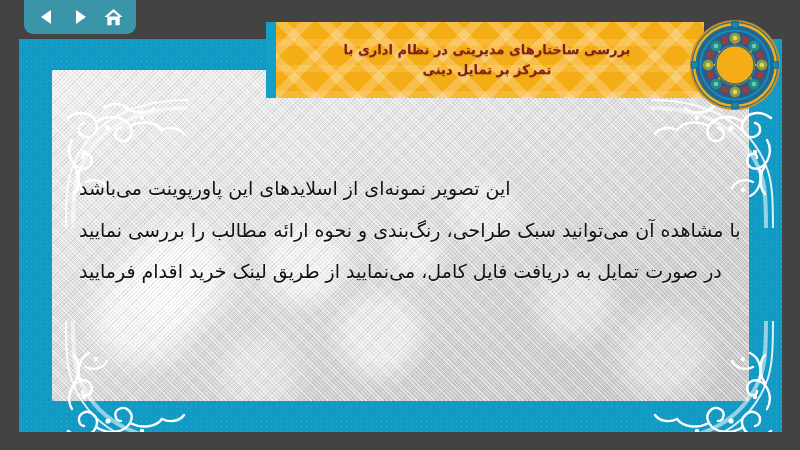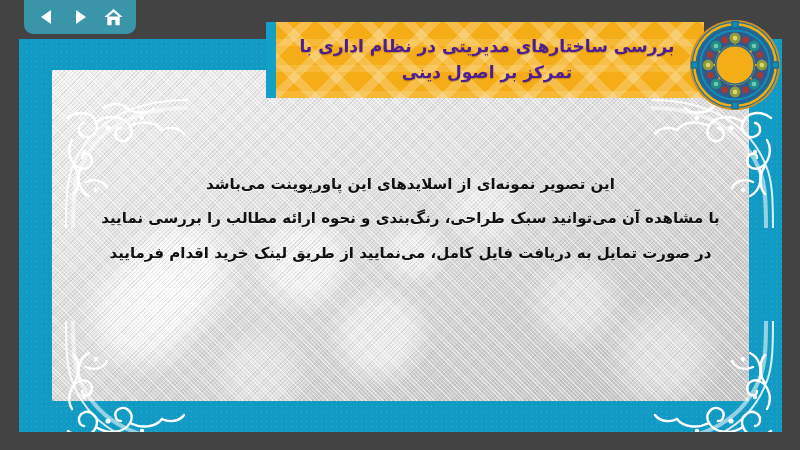--- a/index.html
+++ b/index.html
@@ -66,32 +66,32 @@
   #banner .weave{
     position:absolute;inset:0;
     background-image:
       repeating-linear-gradient(45deg, rgba(255,255,255,.22) 0 9px, rgba(255,255,255,0) 9px 30px),
       repeating-linear-gradient(-45deg, rgba(255,255,255,.22) 0 9px, rgba(255,255,255,0) 9px 30px),
       repeating-linear-gradient(0deg, rgba(255,255,255,.13) 0 7px, rgba(255,255,255,0) 7px 26px);
   }
   #banner .leftbar{position:absolute;left:0;top:0;width:10px;height:100%;background:#13a0c6;}
   #title{
     position:absolute;right:22px;left:26px;top:50%;transform:translateY(-50%);
-    text-align:center;direction:rtl;color:#4c1d95;
-    font-size:17px;line-height:1.52;font-weight:bold;
+    text-align:center;direction:rtl;color:#7f1d1d;
+    font-size:13px;line-height:1.52;font-weight:bold;
     text-shadow:0 1px 1px rgba(140,80,0,.45);
     z-index:3;
   }
   
   #medallion{position:absolute;left:687px;top:17px;width:96px;height:96px;z-index:30;}
   
   #bodytext{
     position:absolute;left:60px;right:40px;top:132px;z-index:8;
-    direction:rtl;text-align:center;color:#111111;
-    font-size:15px;line-height:1.82;font-weight:bold;
+    direction:rtl;text-align:left;color:#111111;
+    font-size:19px;line-height:1.82;font-weight:normal;
     text-shadow:0 1px 0 rgba(255,255,255,.55);
   }
   #bodytext p{margin:0 0 7px 0;}
 </style>
 </head>
 <body>
 
 <div id="navbar">
   <div class="navbtn">
     <span>
@@ -208,21 +208,21 @@
     <p>با مشاهده آن می‌توانید سبک طراحی، رنگ‌بندی و نحوه ارائه مطالب را بررسی نمایید</p>
     <p>در صورت تمایل به دریافت فایل کامل، می‌نمایید از طریق لینک خرید اقدام فرمایید</p>
   </div>
 </div>
 
 <div id="banner">
   <div class="weave"></div>
   <div class="leftbar"></div>
   <div id="title">
     <div>بررسی ساختارهای مدیریتی در نظام اداری با</div>
-    <div>تمرکز بر اصول دینی</div>
+    <div>تمرکز بر تمایل دینی</div>
   </div>
 </div>
 
 <svg id="medallion" viewBox="0 0 100 100">
   <circle cx="50" cy="50" r="47" fill="#c8902a"></circle>
   <circle cx="50" cy="50" r="45" fill="#1a6f96"></circle>
   <circle cx="50" cy="50" r="42.5" fill="none" stroke="#f5ad17" stroke-width="2.6"></circle>
   <circle cx="50" cy="50" r="39" fill="#2c5f8f"></circle>
   <circle cx="50" cy="50" r="36" fill="none" stroke="#0f8fb8" stroke-width="2.2"></circle>
   <circle cx="50" cy="50" r="33.5" fill="#33598a"></circle>

